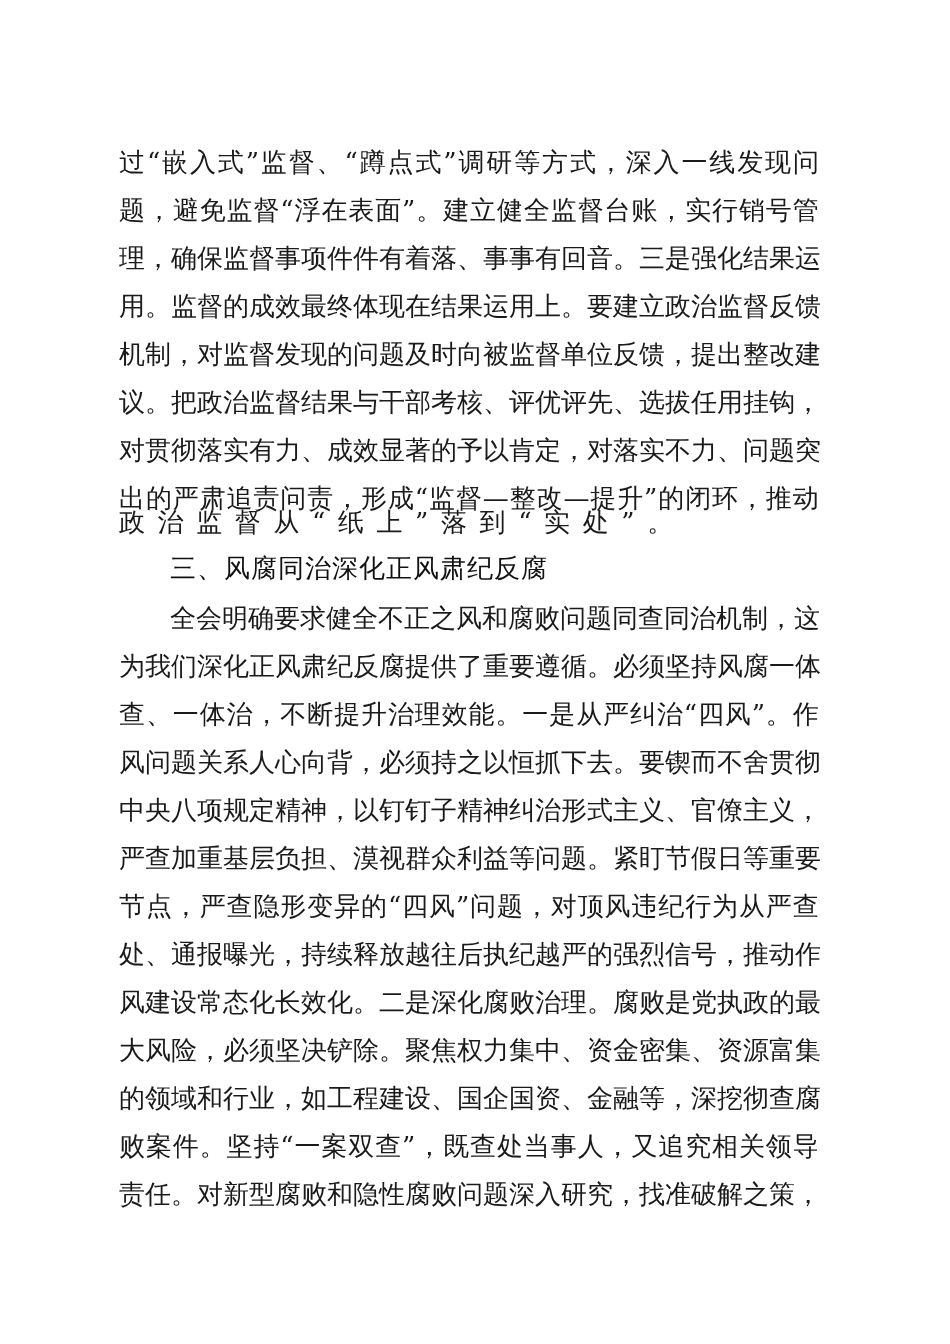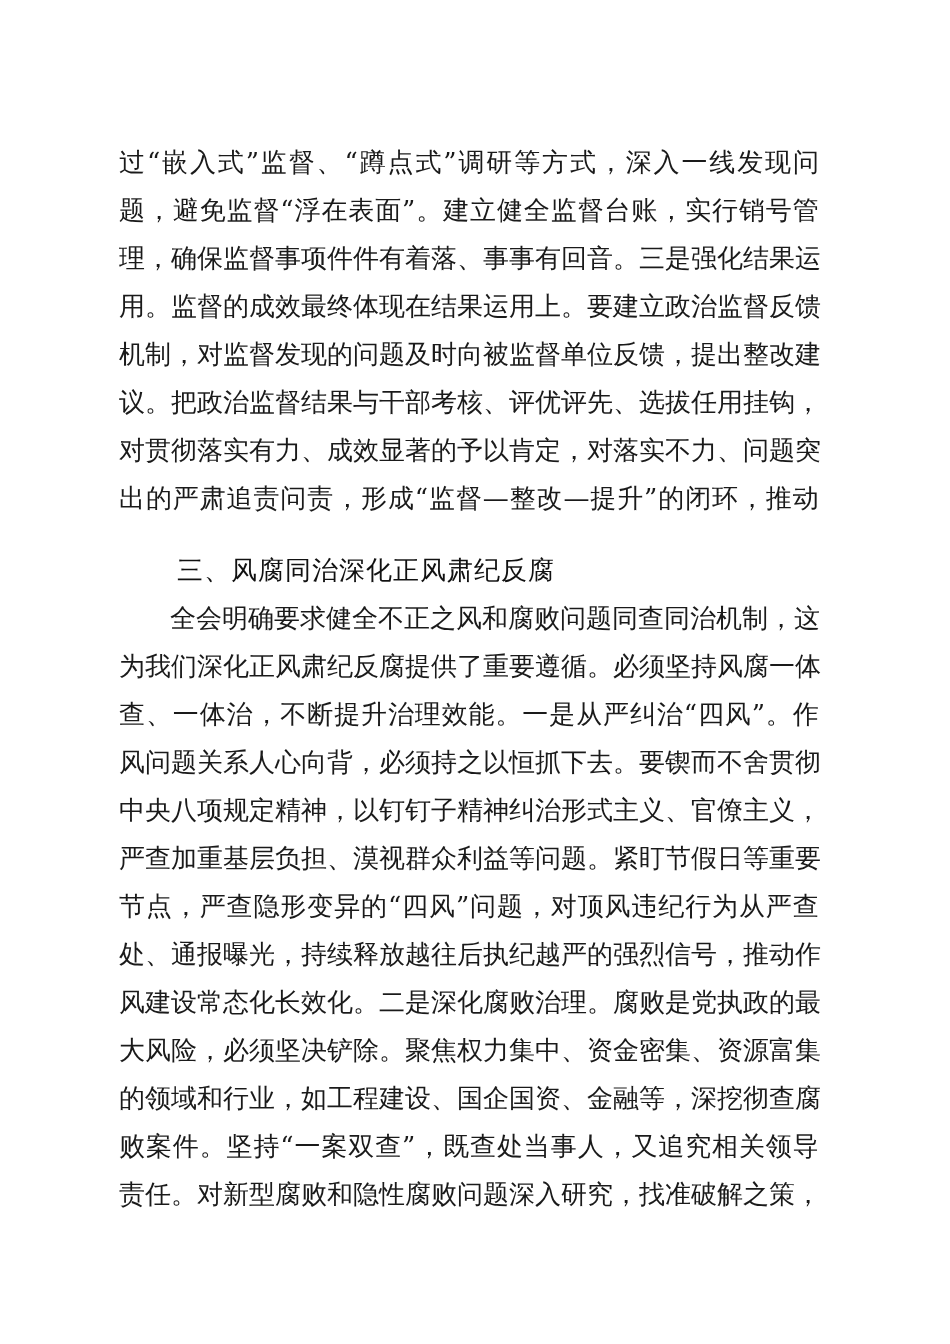--- a/index.html
+++ b/index.html
@@ -16,26 +16,25 @@
     color: #1a1a1a;
     white-space: nowrap;
     display: flex;
     justify-content: space-between;
   }
   .line.last { justify-content: flex-start; letter-spacing: 12.6px; }
   .line.indent { left: 170px; width: 649px; }
   .line.heading {
     left: 170px;
     width: auto;
-    font-family: Liberation Sans, sans-serif;
+    font-family: Liberation Mono, monospace;
     font-size: 26px;
     color: #111111;
     justify-content: flex-start;
     letter-spacing: 1px;
-    margin-left: 7px;
   }
   .line span.ch { display: inline-block; }
 </style>
 </head>
 <body>
 
 <div class="page">
 
   <div class="line" style="top:142px">
       <span class="ch">过</span>
@@ -262,20 +261,21 @@
       <span class="ch">提</span>
       <span class="ch">升</span>
       <span class="ch">”</span>
       <span class="ch">的</span>
       <span class="ch">闭</span>
       <span class="ch">环</span>
       <span class="ch">，</span>
       <span class="ch">推</span>
       <span class="ch">动</span>
     </div>
+  <div class="line last" style="top:500px; top:502px">政治监督从“纸上”落到“实处”。</div>
 
   <div class="line heading" style="top:550px">三、风腐同治深化正风肃纪反腐</div>
 
   <div class="line indent" style="top:598px">
       <span class="ch">全</span>
       <span class="ch">会</span>
       <span class="ch">明</span>
       <span class="ch">确</span>
       <span class="ch">要</span>
       <span class="ch">求</span>

